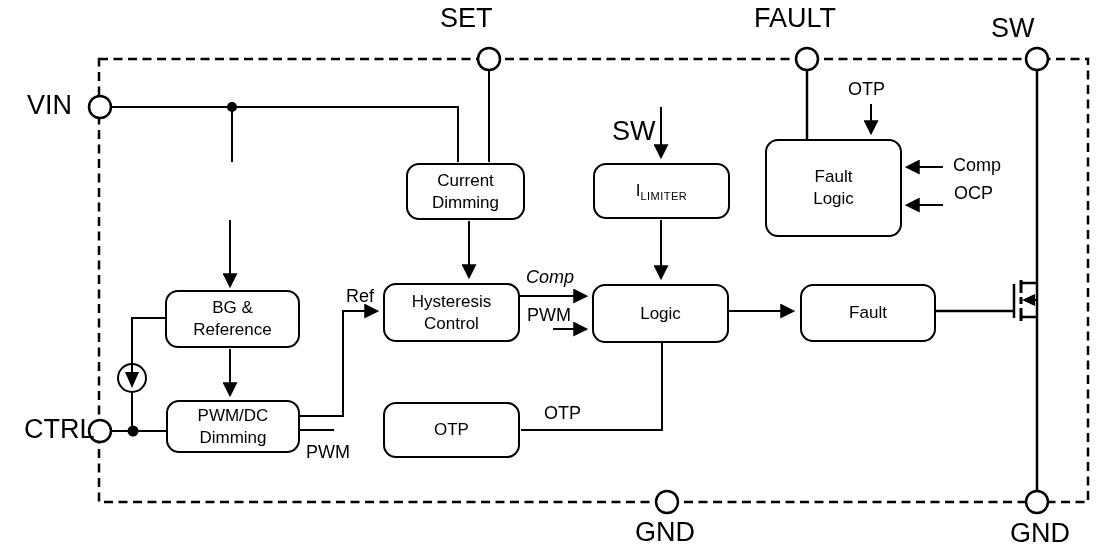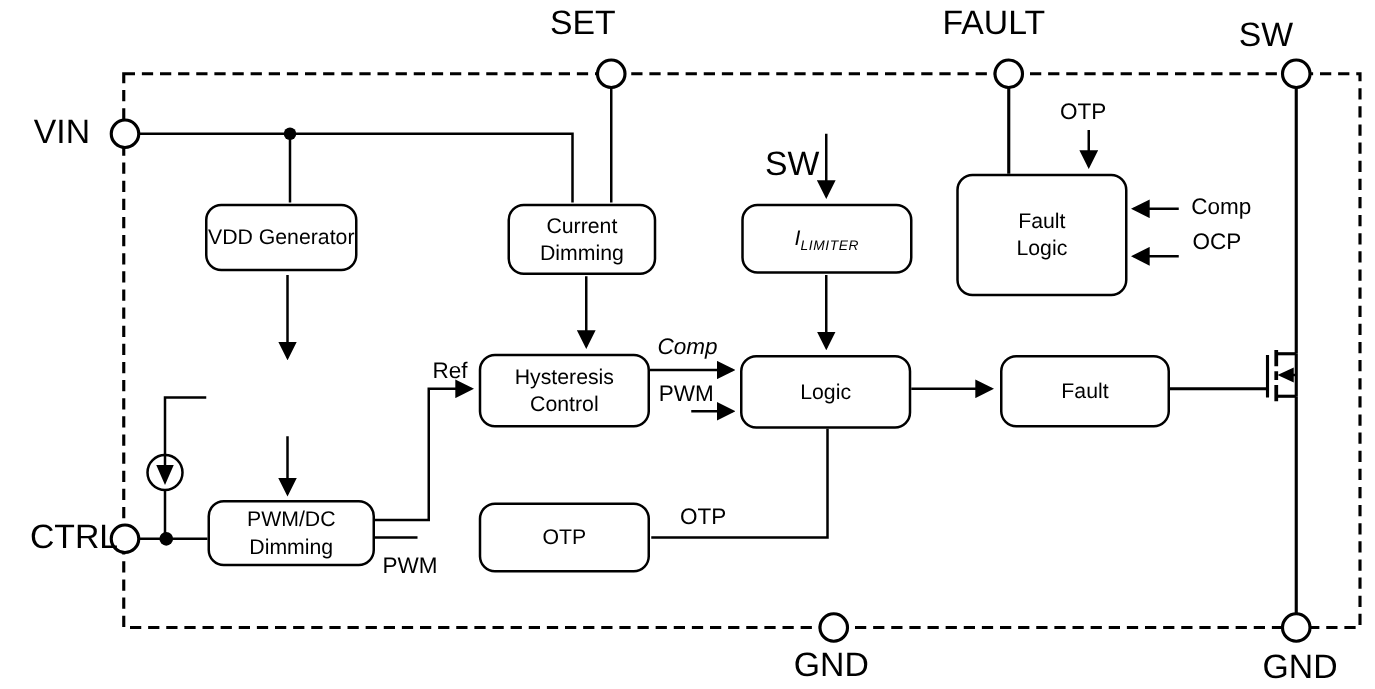--- a/index.html
+++ b/index.html
@@ -47,21 +47,21 @@
     font-size: 18px;
     line-height: 1;
     white-space: nowrap;
   }
   .sub {
     font-size: 11px;
     position: relative;
     top: 4px;
     letter-spacing: 0.5px;
   }
-  .ilim-wrap { display: inline-block; font-style: italic; }
+  .ilim-wrap { display: inline-block; }
 </style>
 </head>
 <body>
 
 <div class="stage">
 
   <svg class="wires" width="1100" height="551" viewBox="0 0 1100 551" xmlns="http://www.w3.org/2000/svg">
     <defs>
       <marker id="ah" viewBox="0 0 10 10" refX="8.5" refY="5" markerWidth="7.5" markerHeight="7.5" orient="auto-start-reverse">
         <path d="M0 0 L10 5 L0 10 z" fill="#000000"></path>
@@ -124,38 +124,39 @@
       <circle cx="100" cy="107" r="11"></circle>
       <circle cx="100" cy="431" r="11"></circle>
       <circle cx="489" cy="59" r="11"></circle>
       <circle cx="807" cy="59" r="11"></circle>
       <circle cx="1037" cy="59" r="11"></circle>
       <circle cx="667" cy="502" r="11"></circle>
       <circle cx="1037" cy="502" r="11"></circle>
     </g>
   </svg>
 
-  <div class="block" style="left:164px; top:163px; width:122px; height:54px;">
-    <span>VDD Generator</span>
-  </div>
 
   <div class="block" style="left:406px; top:163px; width:119px; height:57px;">
     <span>Current</span>
     <span>Dimming</span>
   </div>
 
   <div class="block" style="left:593px; top:163px; width:137px; height:56px;">
     <span class="ilim-wrap"><span>I</span><span class="sub">LIMITER</span></span>
   </div>
 
   <div class="block" style="left:765px; top:139px; width:137px; height:98px;">
     <span>Fault</span>
     <span>Logic</span>
   </div>
 
+  <div class="block" style="left:165px; top:290px; width:135px; height:58px;">
+    <span>BG &amp;</span>
+    <span>Reference</span>
+  </div>
 
   <div class="block" style="left:166px; top:400px; width:134px; height:53px;">
     <span>PWM/DC</span>
     <span>Dimming</span>
   </div>
 
   <div class="block" style="left:383px; top:283px; width:137px; height:59px;">
     <span>Hysteresis</span>
     <span>Control</span>
   </div>

